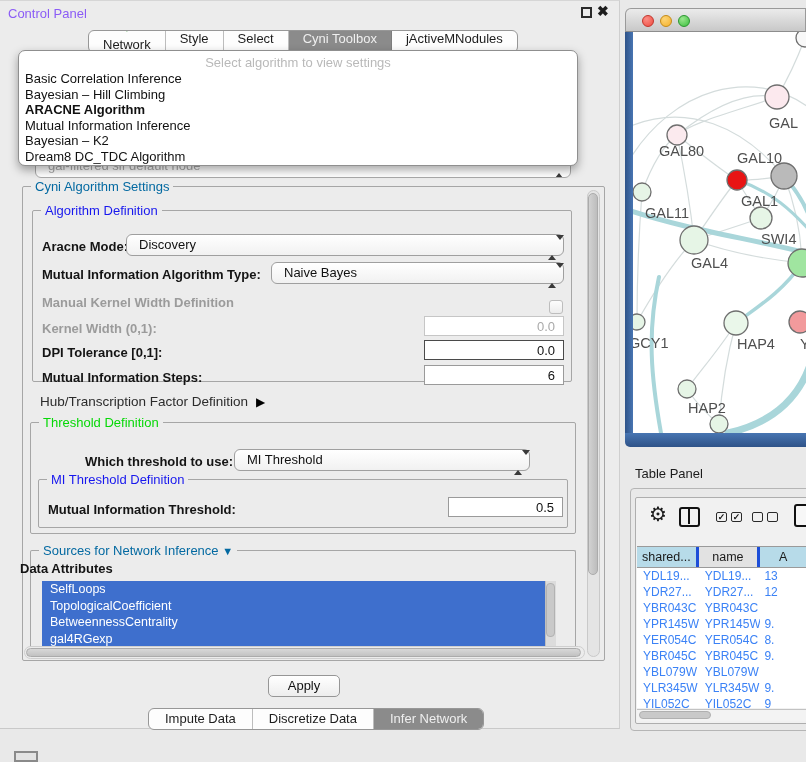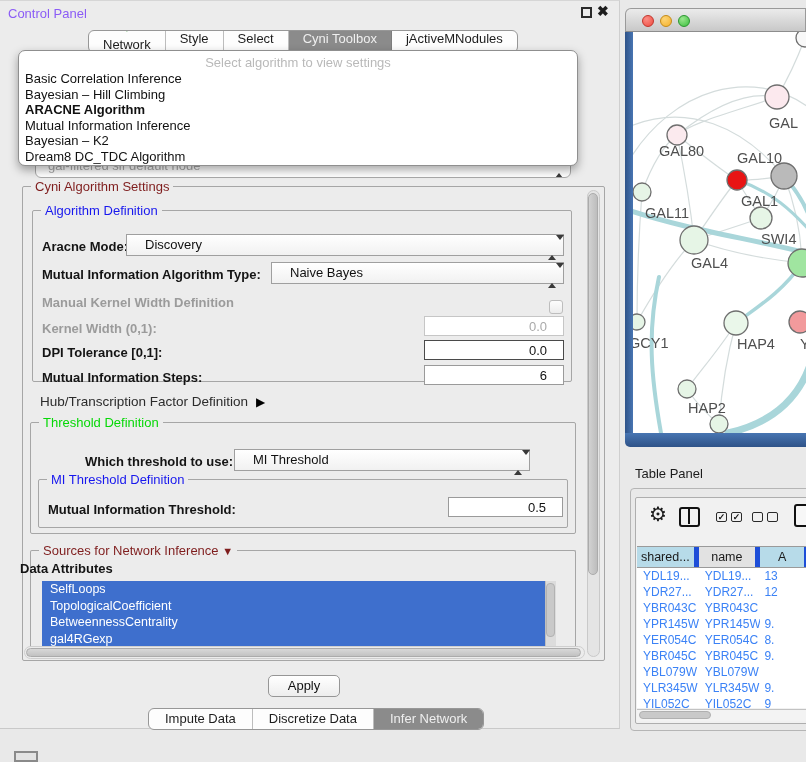--- a/index.html
+++ b/index.html
@@ -24,33 +24,33 @@
   #popup-prompt { text-align:center; font-size:13px; color:#b9b9b9; height:17px; line-height:17px; }
   .pitem { font-size:13px; color:#111; padding-left:6px; height:15.6px; line-height:15.6px; white-space:nowrap; }
   .pitem.selected { font-weight:bold; }
 
   
   #hidden-combo { position:absolute; left:35px; top:151px; width:536px; height:26px; background:#fff; border:1px solid #a9a9a9; border-radius:6px; z-index:5; overflow:hidden; }
   #hidden-combo .val { position:absolute; left:12px; top:5px; font-size:13px; color:#a9a9a9; }
 
   
   .group { position:absolute; border:1px solid #a6a6a6; border-radius:2px; }
-  .legend { position:absolute; top:-8px; left:8px; background:#ececec; padding:0 4px; font-size:13px; color:#7f1d1d; white-space:nowrap; }
+  .legend { position:absolute; top:-8px; left:8px; background:#ececec; padding:0 4px; font-size:13px; color:#0369a1; white-space:nowrap; }
   .legend.blue { color:#1717ee; }
   .legend.green { color:#07d807; }
 
   .flabel { position:absolute; font-size:13px; font-weight:bold; color:#141414; white-space:nowrap; }
   .flabel.disabled { color:#9b9b9b; }
 
-  .combo { position:absolute; height:22px; background:linear-gradient(#ffffff,#f1f1f1); border:1px solid #9f9f9f; border-radius:0; font-size:13px; color:#111; line-height:20px; padding-left:18px; }
+  .combo { position:absolute; height:22px; background:linear-gradient(#ffffff,#f1f1f1); border:1px solid #9f9f9f; border-radius:6px; font-size:13px; color:#111; line-height:20px; padding-left:12px; }
   .stepper { position:absolute; right:6px; top:3px; width:9px; height:14px; }
   .stepper .up { width:0; height:0; border-left:4.5px solid transparent; border-right:4.5px solid transparent; border-bottom:5px solid #3a3a3a; margin-bottom:3px; }
   .stepper .dn { width:0; height:0; border-left:4.5px solid transparent; border-right:4.5px solid transparent; border-top:5px solid #3a3a3a; }
 
-  .tfield { position:absolute; height:20px; background:#fff; border:1px solid #9a9a9a; font-size:13px; color:#111; text-align:right; padding:2px 16px 0 0; }
+  .tfield { position:absolute; height:20px; background:#fff; border:1px solid #9a9a9a; font-size:13px; color:#111; text-align:right; padding:2px 8px 0 0; }
   .tfield.disabled { border-color:#c6c6c6; color:#aaa; }
   .tfield.dark { border-color:#4a4a4a; }
 
   #manual-kernel-checkbox { position:absolute; left:549px; top:299px; width:14px; height:14px; border:1px solid #bdbdbd; border-radius:3px; background:linear-gradient(#fdfdfd,#ececec); }
 
   
   .sb-track-v { position:absolute; background:#e4e4e4; border:1px solid #c9c9c9; border-radius:7px; }
   .sb-thumb-v { position:absolute; background:linear-gradient(90deg,#d2d2d2,#bdbdbd); border:1px solid #ababab; border-radius:6px; }
   .sb-track-h { position:absolute; background:#ececec; border:1px solid #cfcfcf; border-radius:7px; }
   .sb-thumb-h { position:absolute; background:linear-gradient(#d8d8d8,#c2c2c2); border:1px solid #ababab; border-radius:6px; }
@@ -91,21 +91,21 @@
   #tb-split { position:absolute; left:43px; top:9px; width:21px; height:20px; border:2.5px solid #111; border-radius:3px; }
   #tb-split::after { content:""; position:absolute; left:6.5px; top:0; width:2.5px; height:15px; background:#111; }
   .cbpair { position:absolute; top:14px; display:flex; gap:4px; }
   #tb-checked { left:80px; }
   #tb-unchecked { left:116px; }
   .cb { width:11px; height:10px; border:1.5px solid #2a2a2a; border-radius:2px; font-size:9px; line-height:9px; color:#111; text-align:center; font-weight:bold; }
   #tb-doc { position:absolute; left:158px; top:6px; width:22px; height:23px; border:2.5px solid #111; border-radius:3px; background:#f7f7f7; }
 
   #grid { position:absolute; left:1px; top:48px; width:172px; height:162px; background:#fff; overflow:hidden; border-top:1px solid #9a9a9a; }
   #thead { display:flex; height:21px; border-bottom:1px solid #9a9a9a; }
-  .th { font-size:12.5px; color:#1a1a1a; text-align:center; line-height:20px; border-right:5px solid #1d4ed8; background:#e2e2e2; overflow:hidden; white-space:nowrap; }
+  .th { font-size:12.5px; color:#1a1a1a; text-align:center; line-height:20px; border-right:3px solid #1d4ed8; background:#e2e2e2; overflow:hidden; white-space:nowrap; }
   .th.hl { background:#b7dbe9; }
   .th:nth-child(1){ width:76px; } .th:nth-child(2){ width:76px; } .th:nth-child(3){ width:60px; }
   .trow { display:flex; height:16px; background:#fff; }
   .td { font-size:12px; color:#3b82f6; line-height:16px; padding-left:6px; overflow:hidden; white-space:nowrap; }
   .td:nth-child(1){ width:76px; } .td:nth-child(2){ width:76px; } .td:nth-child(3){ width:60px; padding-left:4px; }
   #tgrid-hscroll-track { position:absolute; left:1px; top:211px; width:171px; height:12px; background:#f3f3f3; border-top:1px solid #c2c2c2; }
   #tgrid-hscroll-thumb { position:absolute; left:3px; top:213px; width:72px; height:8px; background:#c9c9c9; border:1px solid #b0b0b0; border-radius:4px; }
 
   #corner-chip { position:absolute; left:14px; top:751px; width:24px; height:11px; background:#e3e3e3; border:2px solid #8a8a8a; }
 

